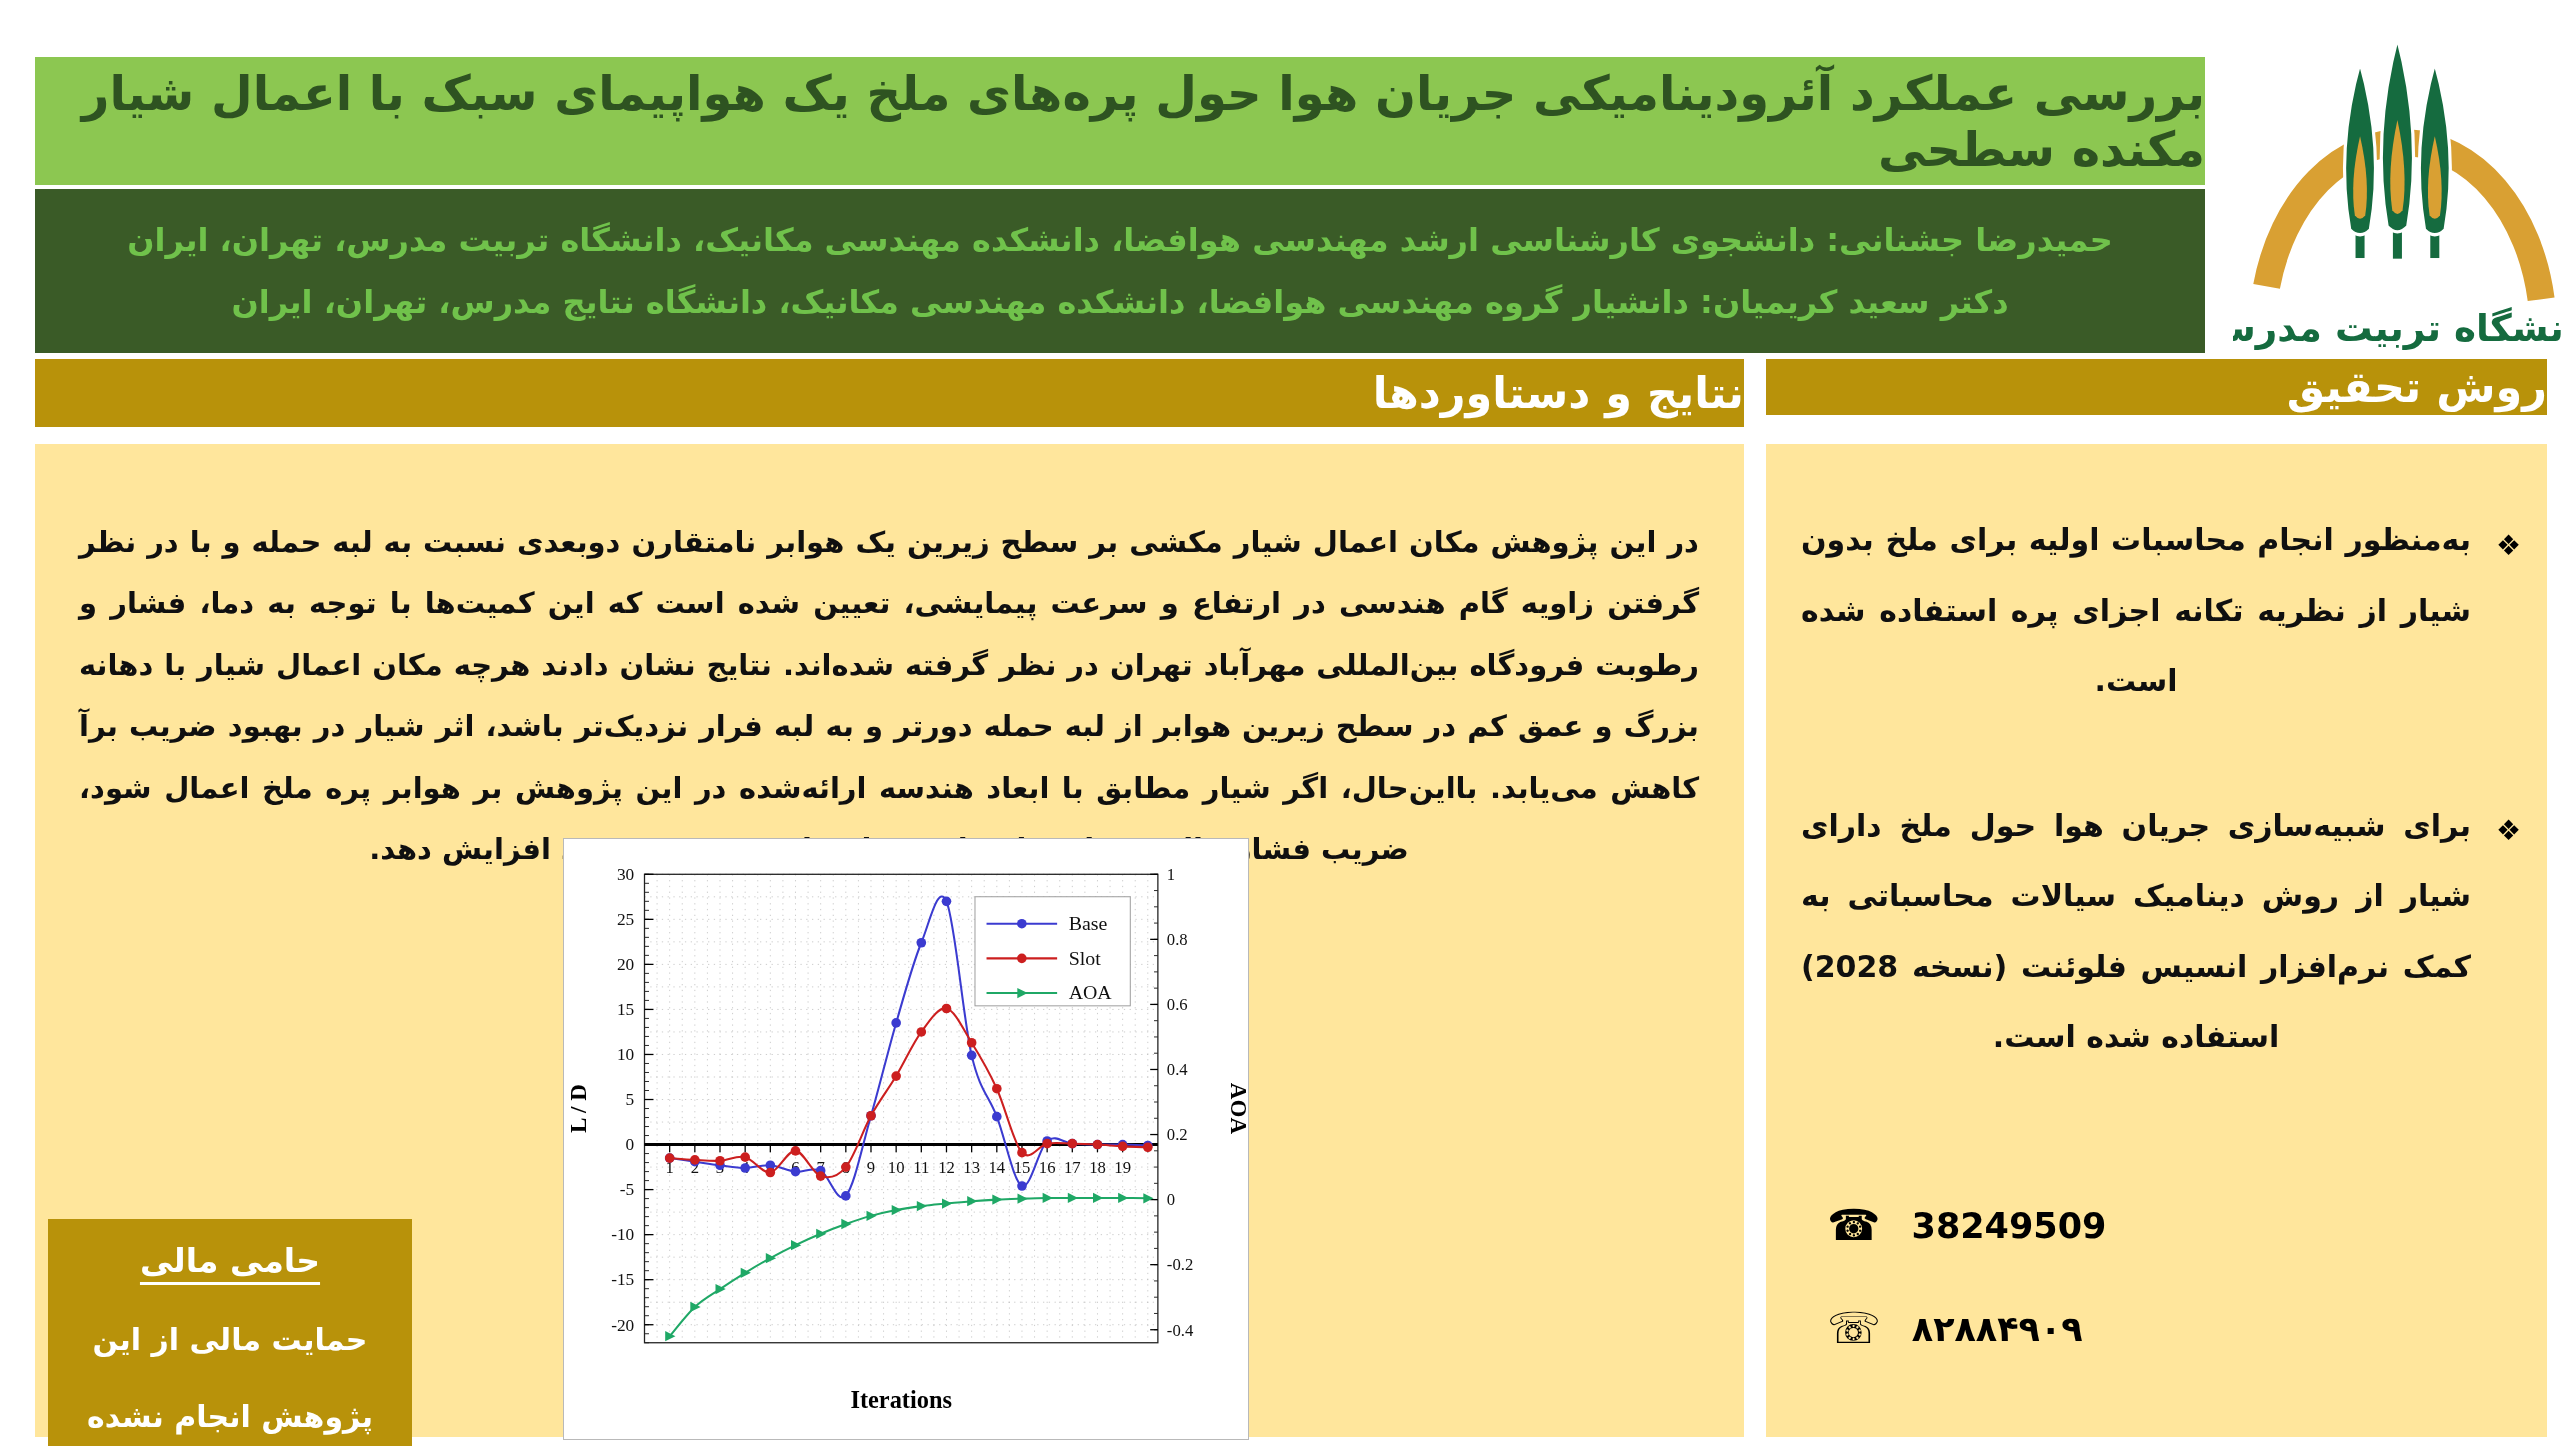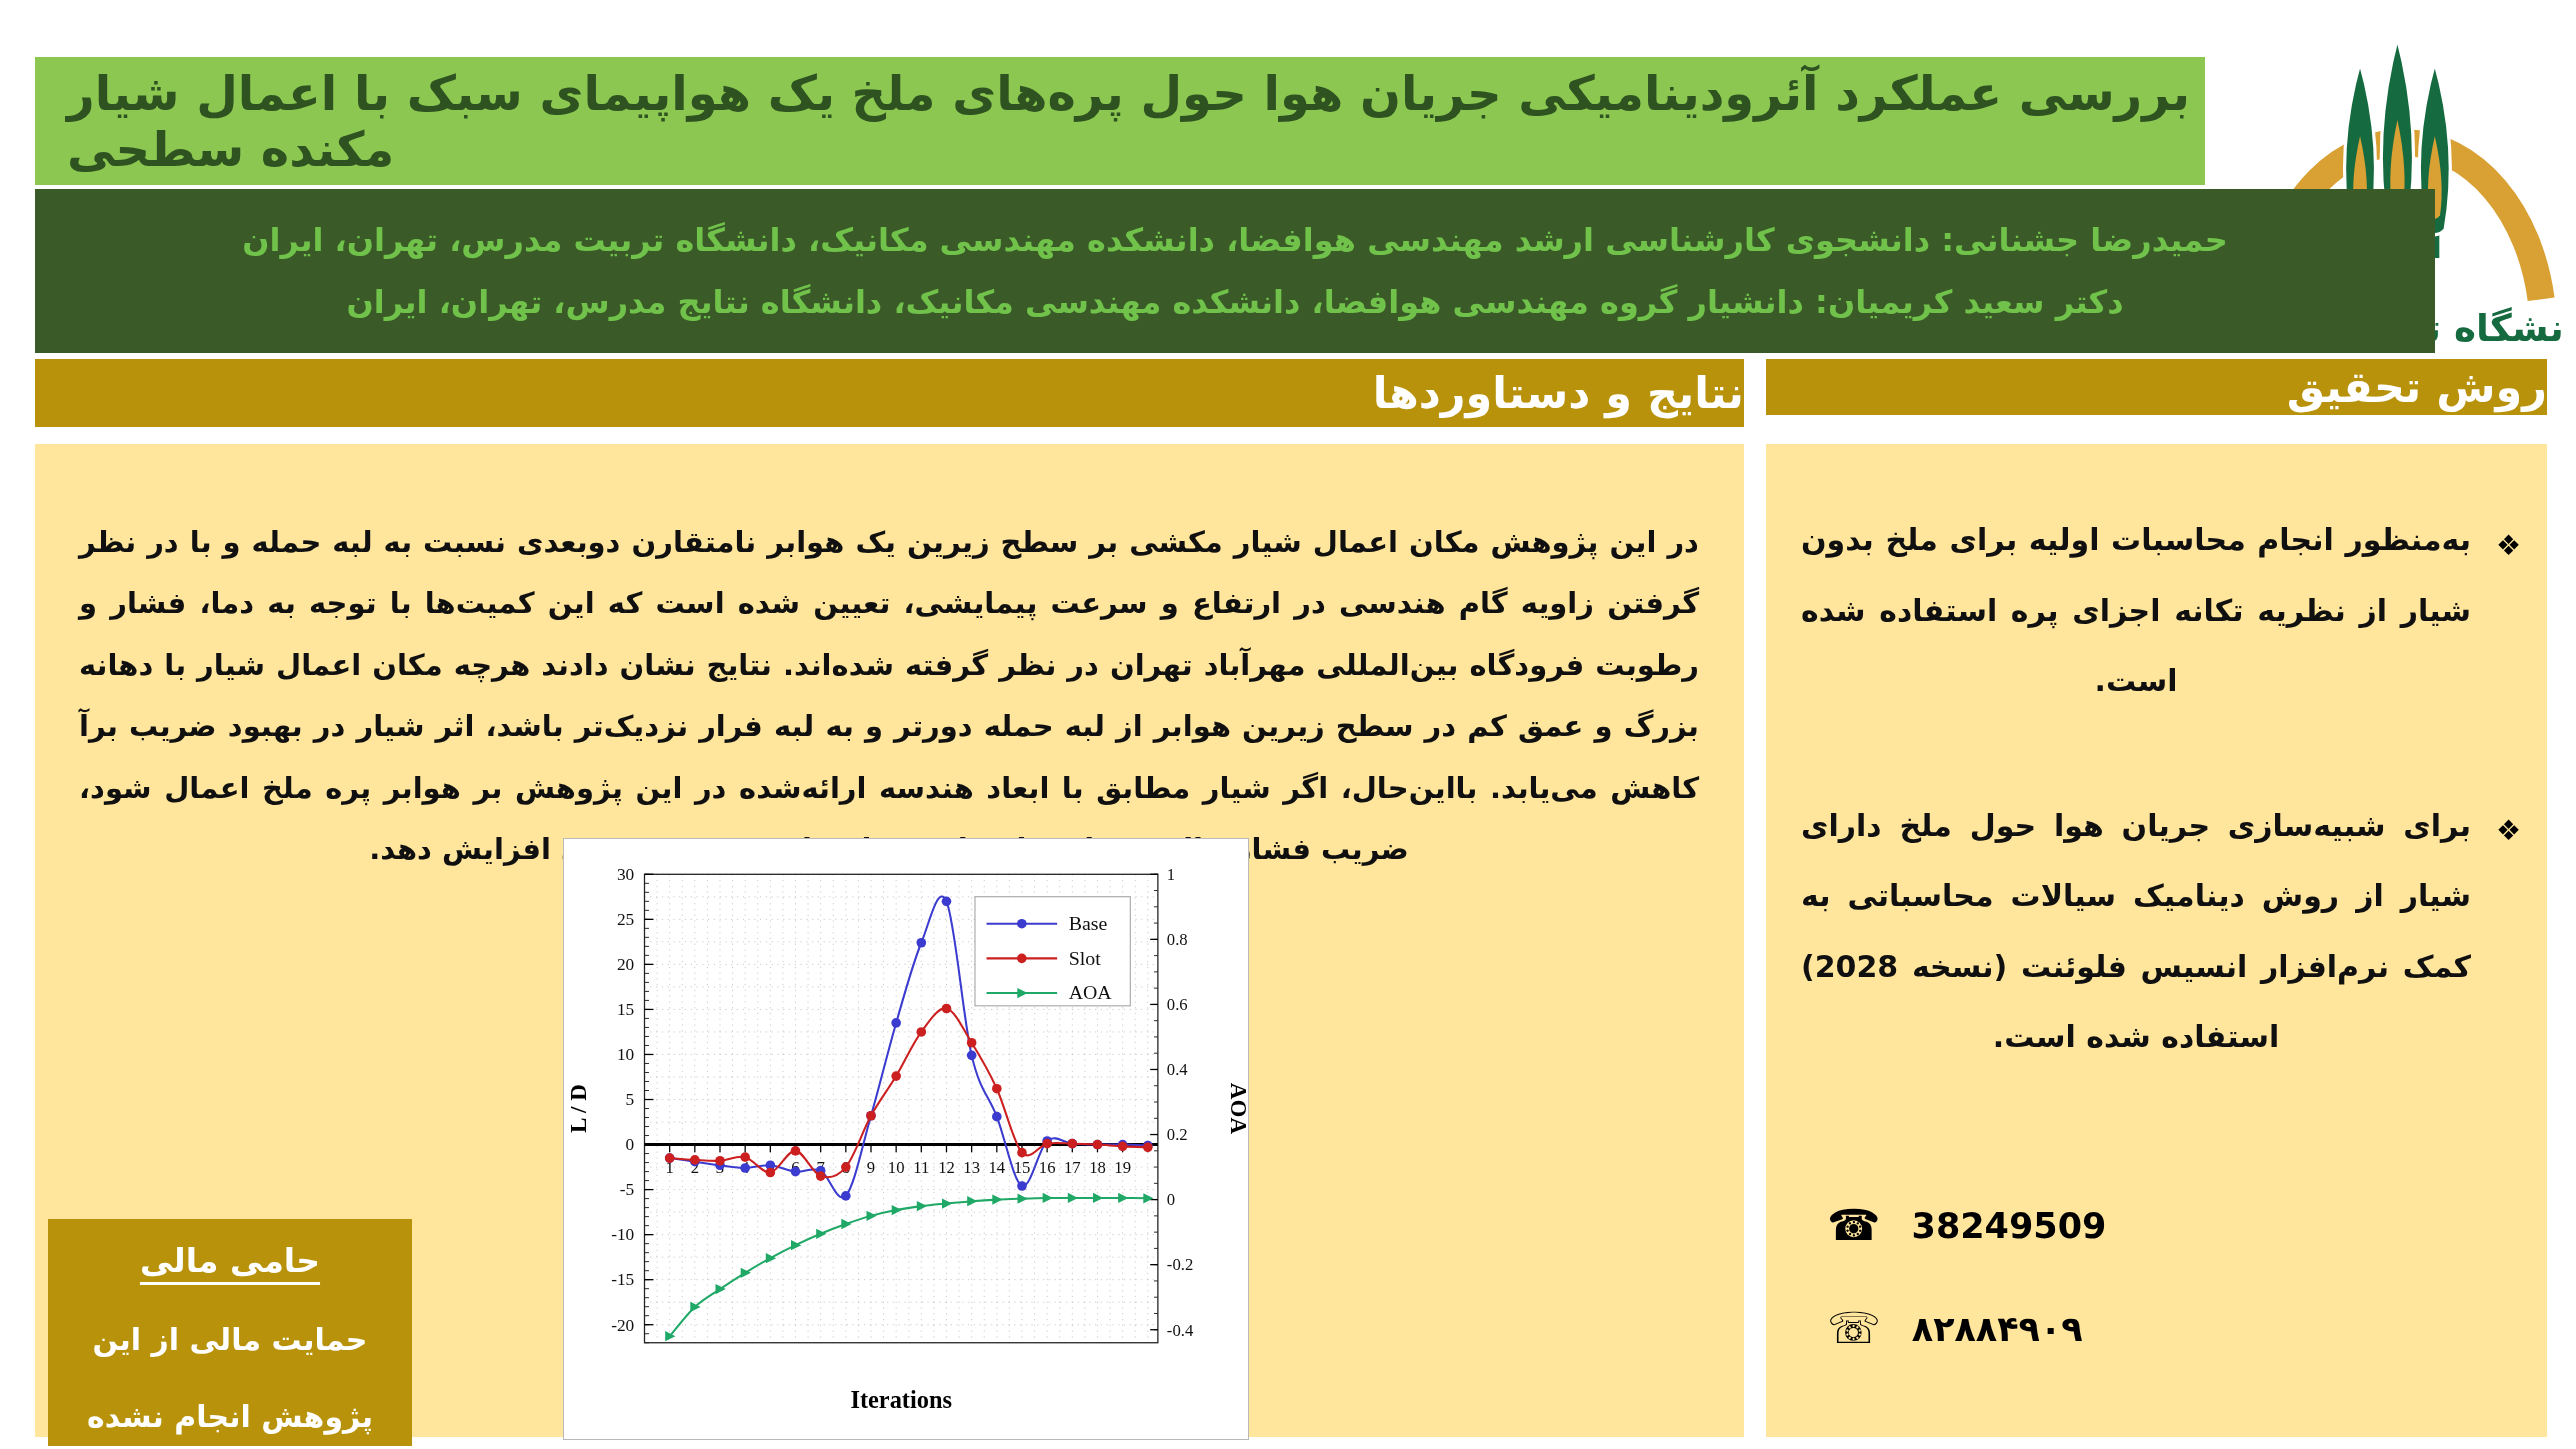--- a/index.html
+++ b/index.html
@@ -5,22 +5,22 @@
   html,body{margin:0;padding:0;}
   body{
     width:2576px;height:1449px;position:relative;background:#ffffff;
     font-family:"DejaVu Sans", sans-serif;overflow:hidden;
   }
   .abs{position:absolute;}
 
   
   .title-bar{left:35px;top:57px;width:2170px;height:128px;background:#8cc751;
     display:flex;align-items:center;justify-content:center;}
-  .title-text{color:#2e5321;font-size:48px;font-weight:bold;direction:rtl;text-align:left;margin-left:32px;}
-  .author-bar{left:35px;top:189px;width:2400px;height:164px;background:#3a5b27;
+  .title-text{color:#2e5321;font-size:48px;font-weight:bold;direction:rtl;text-align:right;margin-left:32px;}
+  .author-bar{left:35px;top:189px;width:2170px;height:164px;background:#3a5b27;
     display:flex;flex-direction:column;align-items:center;justify-content:space-evenly;
     padding:9px 0;box-sizing:border-box;}
   .author-line{color:#70c24b;font-size:32px;font-weight:bold;direction:rtl;text-align:center;}
 
   
   .sec-header{background:#b8920a;display:flex;align-items:center;justify-content:flex-end;}
   .sec-header span{color:#ffffff;font-size:43px;font-weight:bold;direction:rtl;}
   #results-header{left:35px;top:359px;width:1709px;height:68px;}
   #method-header{left:1766px;top:359px;width:781px;height:56px;}
 

